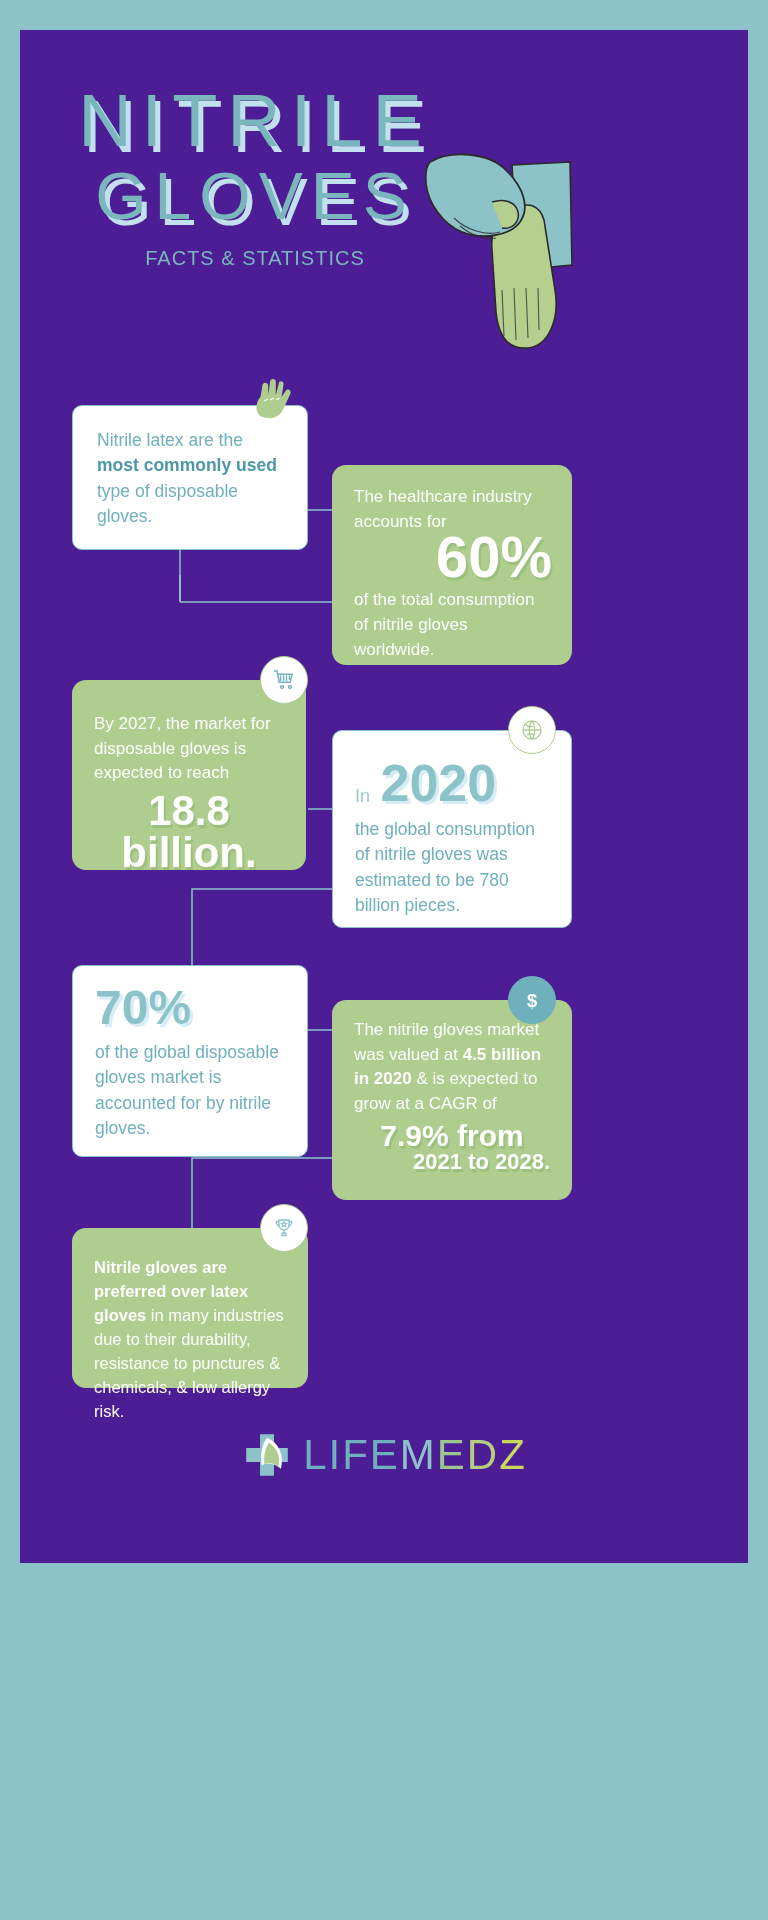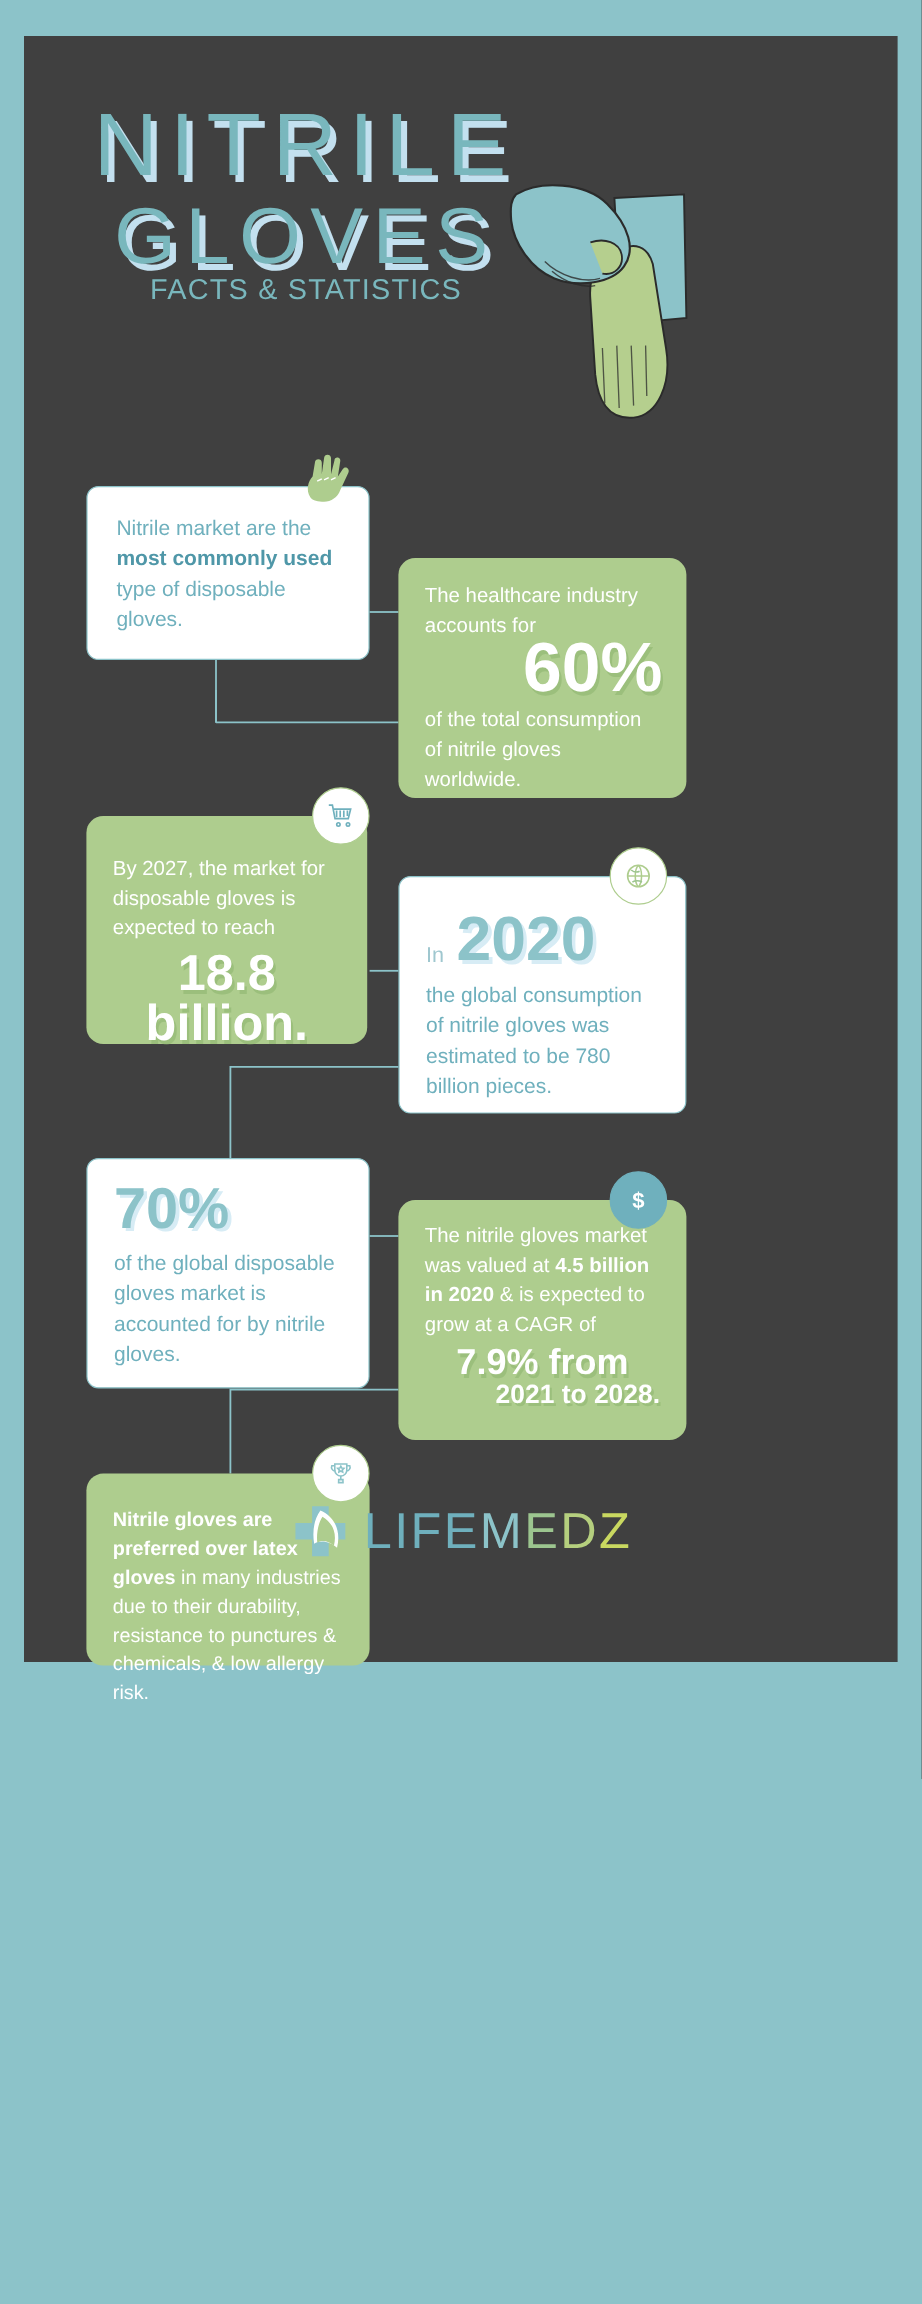--- a/index.html
+++ b/index.html
@@ -5,41 +5,41 @@
   html,body{margin:0;padding:0;}
   body{
     width:768px;height:1920px;
     background:#8cc3c9;
     font-family:"Liberation Sans", sans-serif;
     overflow:hidden;
   }
   .page{
     position:absolute;
     left:20px;top:30px;
-    width:728px;height:1355px;
-    background:#404040;
+    width:728px;height:1533px;
+    background:#4c1d95;
   }
 
   
   .header{position:absolute;left:0;top:0;width:728px;height:330px;}
   .title-block{position:absolute;left:45px;top:55px;width:380px;text-align:center;}
   .t-line{
     font-size:74px;
     letter-spacing:10px;
     font-weight:300;
     line-height:0.98;
     color:#79b7bd;
     position:relative;
     white-space:nowrap;
     text-shadow:5px 6px 0 #c3e0ef;
   }
   .t-line.l2{font-size:66px;margin-top:6px;letter-spacing:8px;}
   .subtitle{
-    margin-top:0;
-    font-size:24px;
+    margin-top:19px;
+    font-size:20px;
     letter-spacing:1px;
     color:#79b7bd;
     font-weight:400;
     white-space:nowrap;
   }
   .glove-art{position:absolute;left:400px;top:110px;width:180px;height:220px;}
 
   
   .card{position:absolute;box-sizing:border-box;}
   .card.white{
@@ -141,21 +141,21 @@
 
       <path d="M288 1000 L312 1000"></path>
 
       <path d="M312 1128 L172 1128 L172 1198"></path>
     </g>
   </svg>
 
   <div class="card white" style="left:52px;top:375px;width:236px;height:145px;">
     <div class="card-inner">
       <div class="txt-blue">
-        <span>Nitrile market are the </span><b>most commonly used</b><span> type of disposable gloves.</span>
+        <span>Nitrile latex are the </span><b>most commonly used</b><span> type of disposable gloves.</span>
       </div>
     </div>
   </div>
   <div class="badge" style="left:228px;top:345px;border-color:transparent;background:transparent;">
     <svg viewBox="0 0 48 48" width="52" height="52">
       <path d="M10 40 C6 34 8 26 12 22 L14 10 C14 6 20 6 20 10 L20 20
                L22 6 C22 2 28 2 28 6 L28 20 L31 8 C31 4 37 5 36 9 L34 22
                L38 16 C40 12 45 15 43 19 L36 34 C34 40 28 44 22 44 C17 44 12 43 10 40 Z" fill="#aecd8e"></path>
       <path d="M16 26 L20 24 M22 25 L26 23 M28 25 L32 23" stroke="#ffffff" stroke-width="1.2" fill="none"></path>
     </svg>

